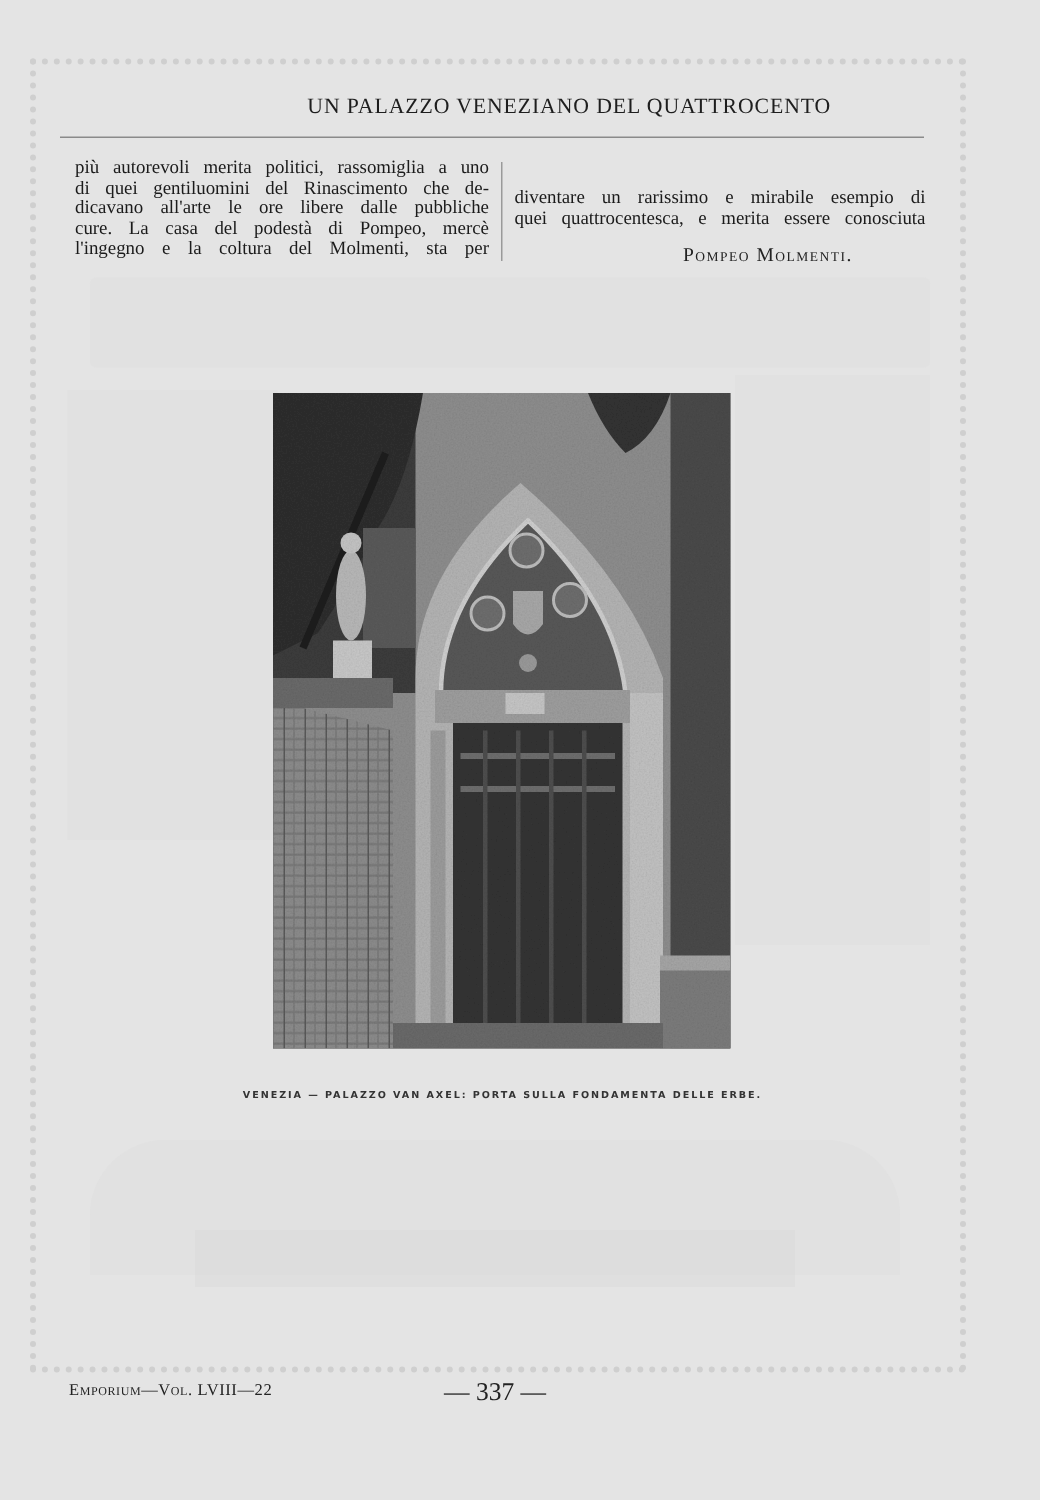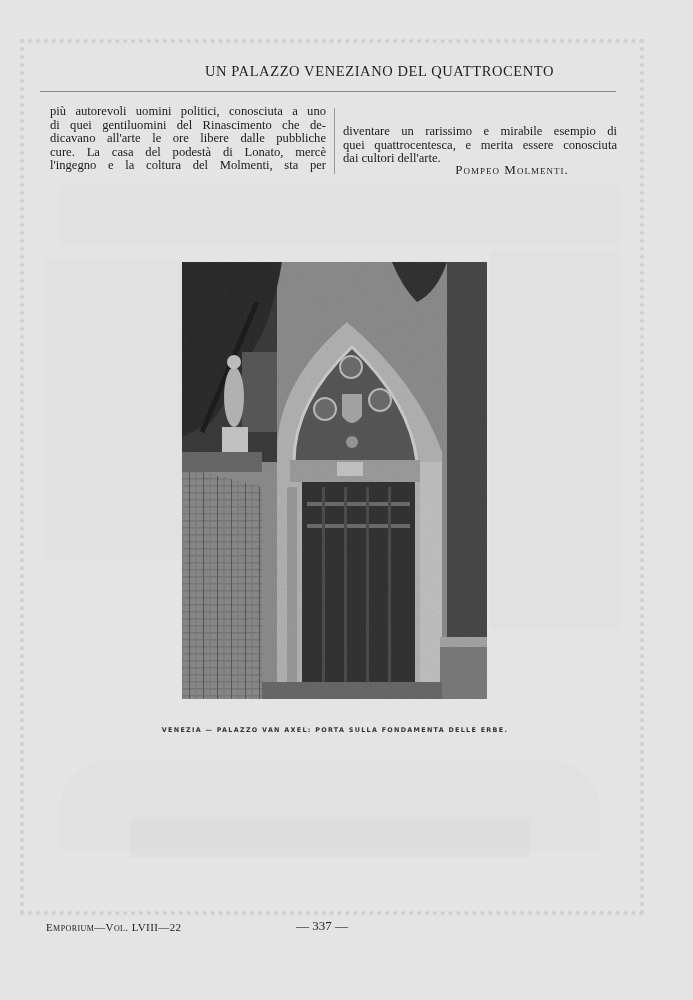--- a/index.html
+++ b/index.html
@@ -123,52 +123,51 @@
       top: 921px;
       font-size: 11px;
       letter-spacing: 0.4px;
       font-variant: small-caps;
       color: #222;
     }
     .footer-page {
       position: absolute;
       left: 296px;
       top: 918px;
-      font-size: 13px;
+      font-size: 17px;
       color: #222;
     }
   </style>
 </head>
 <body>
 
 <div class="bleed bleed-1"></div>
 <div class="bleed bleed-2"></div>
 <div class="bleed bleed-3"></div>
 <div class="bleed bleed-4"></div>
 <div class="bleed bleed-5"></div>
 
 <div class="frame"></div>
 
 <div class="running-head">UN PALAZZO VENEZIANO DEL QUATTROCENTO</div>
 <div class="head-rule"></div>
 
 <div class="col col-left">
-  <span class="line">più autorevoli uomini politici, conosciuta a uno</span>
+  <span class="line">più autorevoli merita politici, rassomiglia a uno</span>
   <span class="line">di quei gentiluomini del Rinascimento che de-</span>
   <span class="line">dicavano all'arte le ore libere dalle pubbliche</span>
-  <span class="line">cure. La casa del podestà di Lonato, mercè</span>
+  <span class="line">cure. La casa del podestà di Pompeo, mercè</span>
   <span class="line">l'ingegno e la coltura del Molmenti, sta per</span>
 </div>
 
 <div class="col-divider"></div>
 
 <div class="col col-right">
   <span class="line">diventare un rarissimo e mirabile esempio di</span>
   <span class="line">quei quattrocentesca, e merita essere conosciuta</span>
-  <span class="line last">dai cultori dell'arte.</span>
 </div>
 
 <div class="signature">Pompeo Molmenti.</div>
 
 <div class="photo">
   <svg width="305" height="437" viewBox="0 0 305 437" xmlns="http://www.w3.org/2000/svg">
     <defs>
       <filter id="grain" x="0" y="0" width="100%" height="100%">
         <feTurbulence type="fractalNoise" baseFrequency="0.9" numOctaves="2" seed="4" result="n"></feTurbulence>
         <feColorMatrix type="saturate" values="0" in="n" result="g"></feColorMatrix>

